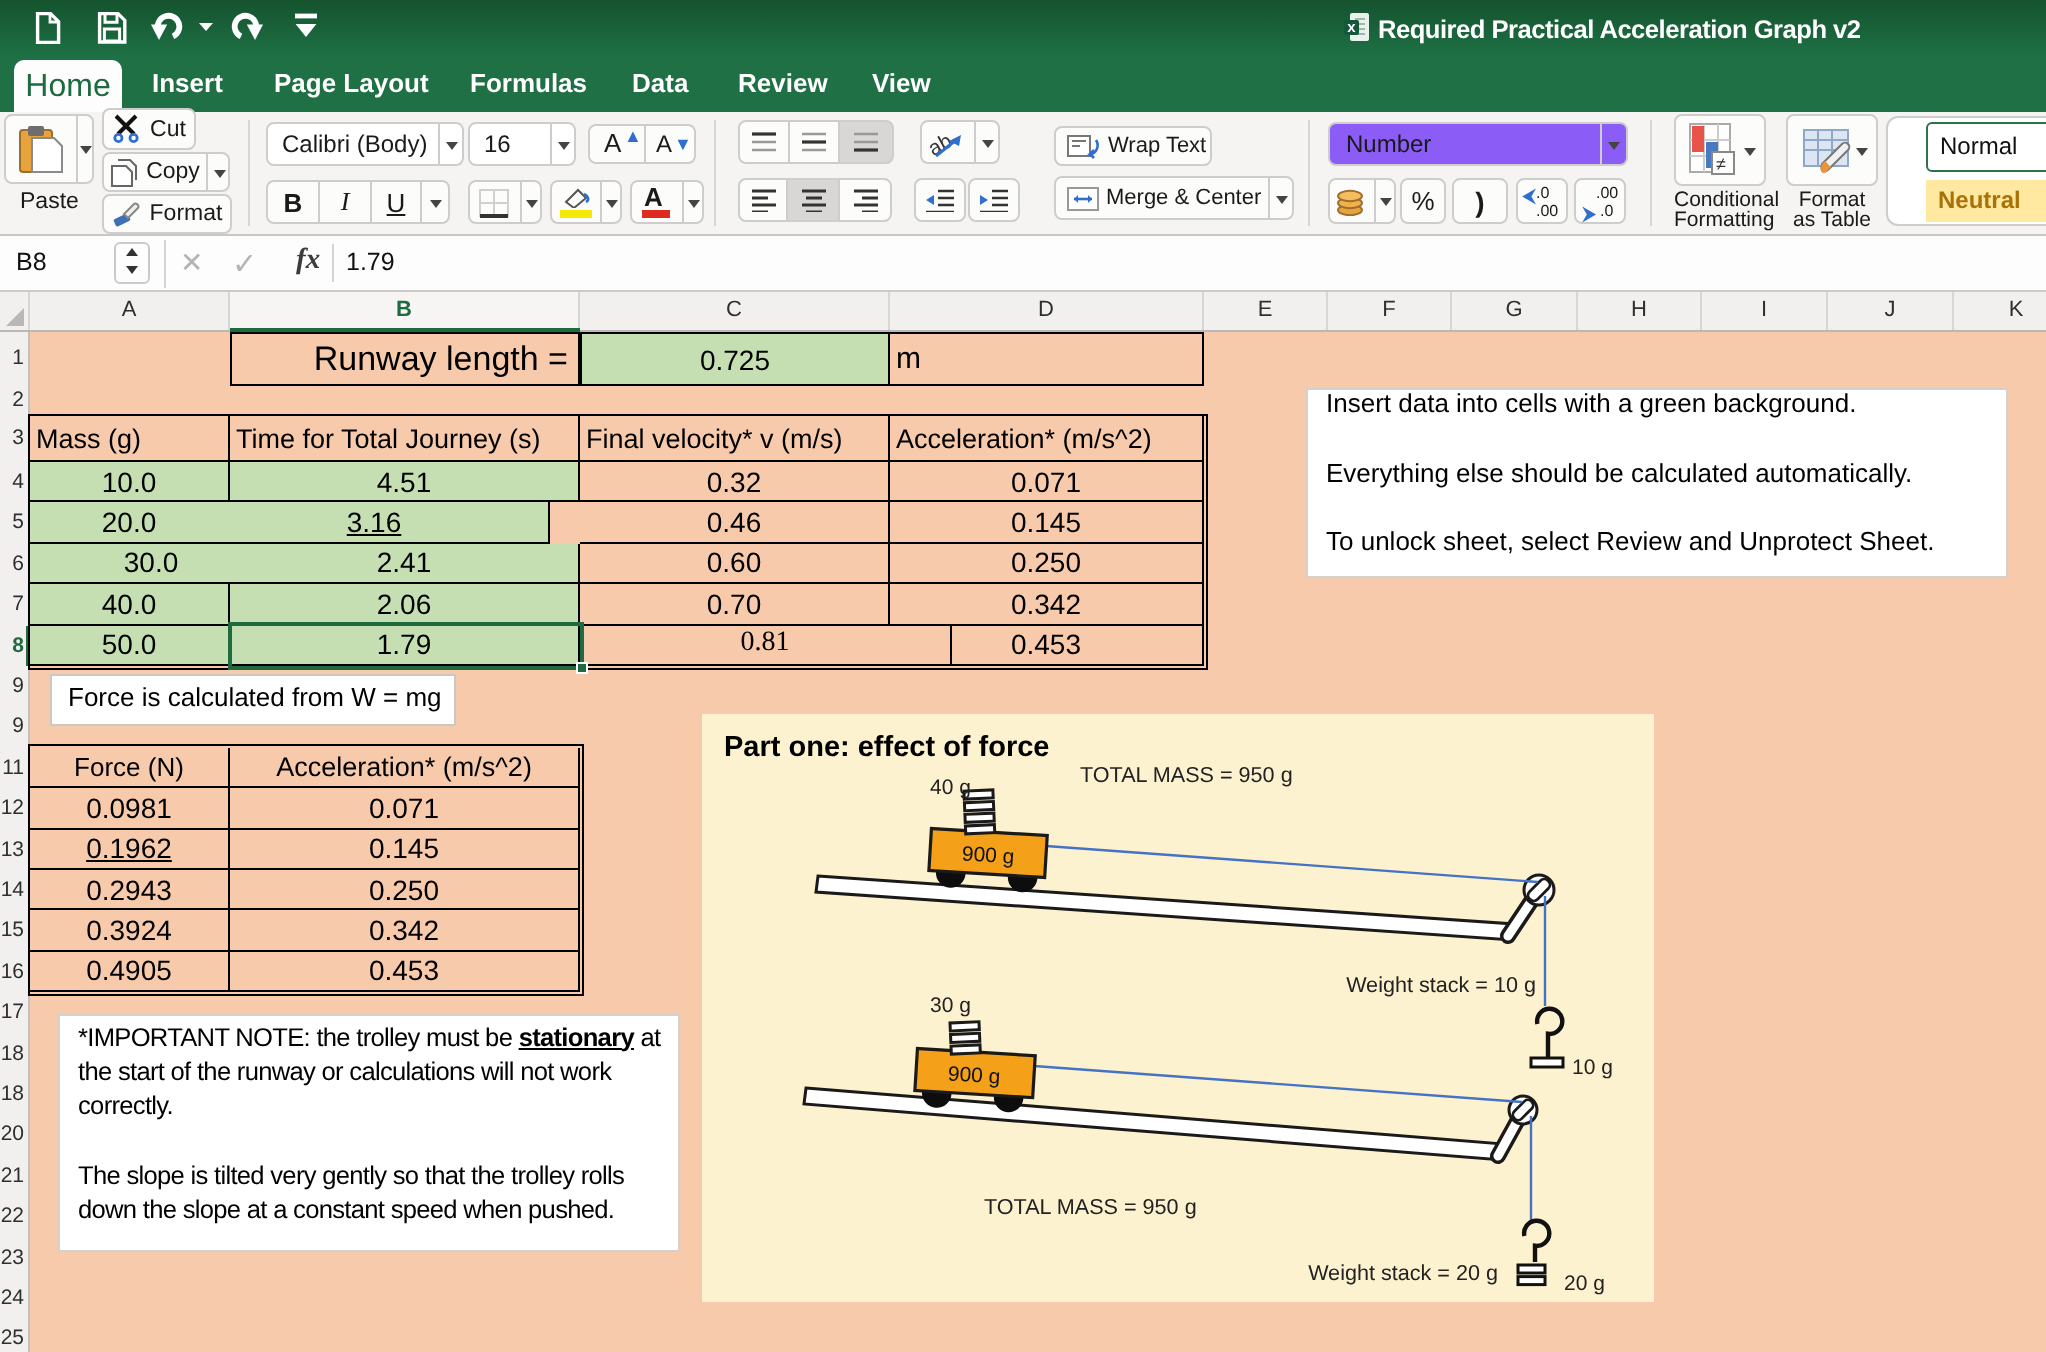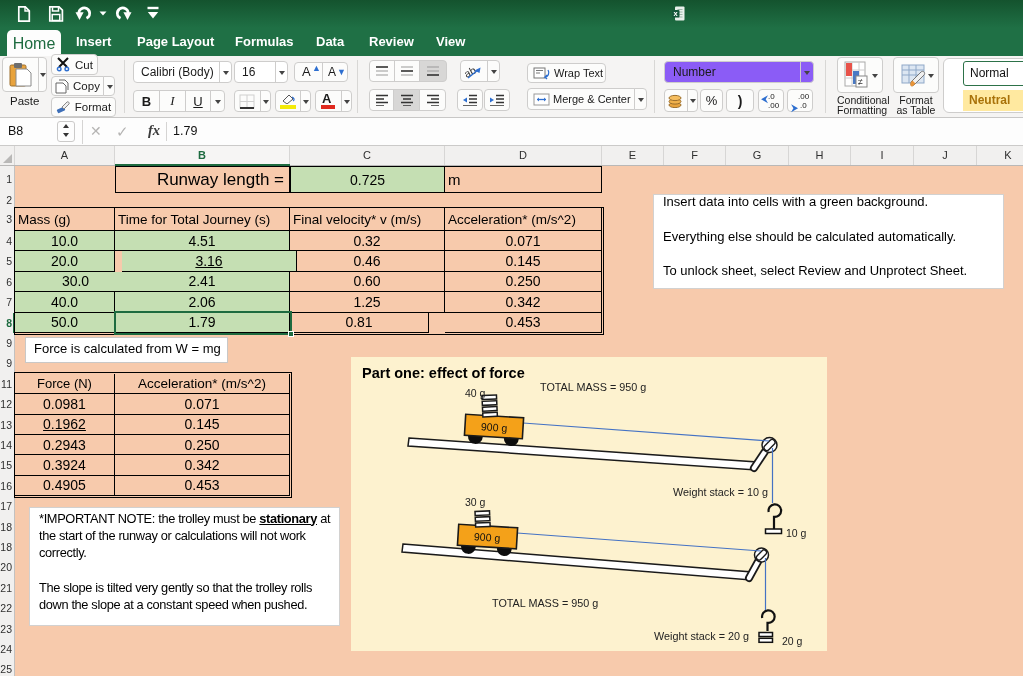--- a/index.html
+++ b/index.html
@@ -61,20 +61,21 @@
  <svg style="left:147px;top:6px" width="12" height="15" viewBox="0 0 12 15">
       <path d="M0.5 2h11" stroke="#fff" stroke-width="2.4"></path>
       <path d="M0.8 6 L11.2 6 L6 12.5 z" fill="#fff"></path>
     </svg>
  <svg style="left:672px;top:6px" width="13" height="15" viewBox="0 0 13 15">
       <rect x="3" y="0.5" width="9.5" height="14" rx="1" fill="#e9f1ec"></rect>
       <path d="M5.5 3.5h5M5.5 6h5M5.5 8.5h5M5.5 11h5" stroke="#9fb8aa" stroke-width="1"></path>
       <rect x="0" y="4" width="7.5" height="7.5" rx="1" fill="#15573a"></rect>
       <text x="3.7" y="10" font-size="7.5" fill="#fff" text-anchor="middle" font-weight="bold">x</text>
     </svg>
+ <div class="abs" id="title">Required Practical Acceleration Graph v2</div>
 </div>
 
 <div class="abs" id="tabs">
  <div class="abs" id="hometab">Home</div>
  <div class="tab" style="left:76px">Insert</div>
  <div class="tab" style="left:137px">Page Layout</div>
  <div class="tab" style="left:235px">Formulas</div>
  <div class="tab" style="left:316px">Data</div>
  <div class="tab" style="left:369px">Review</div>
  <div class="tab" style="left:436px">View</div>
@@ -367,34 +368,34 @@
       <div class="cell " style="left:445px;top:0px;width:157px;height:27px;padding-left:3px;font-size:15px;border:1px solid #000;border-left:none;">m</div>
       <div class="cell tbB" style="left:15px;top:42px;width:100px;height:23px;padding-left:3px;font-size:13.5px;">Mass (g)</div>
       <div class="cell tbB" style="left:115px;top:42px;width:175px;height:23px;padding-left:3px;font-size:13.5px;">Time for Total Journey (s)</div>
       <div class="cell tbB" style="left:290px;top:42px;width:155px;height:23px;padding-left:3px;font-size:13.5px;">Final velocity* v (m/s)</div>
       <div class="cell tbB" style="left:445px;top:42px;width:157px;height:23px;padding-left:3px;font-size:13.5px;">Acceleration* (m/s^2)</div>
       <div class="cell tbB cc green" style="left:15px;top:65px;width:100px;height:20.400000000000006px;">10.0</div>
       <div class="cell tbB cc green" style="left:115px;top:65px;width:175px;height:20.400000000000006px;">4.51</div>
       <div class="cell tbB cc" style="left:290px;top:65px;width:155px;height:20.400000000000006px;">0.32</div>
       <div class="cell tbB cc" style="left:445px;top:65px;width:157px;height:20.400000000000006px;">0.071</div>
       <div class="cell tbB cc green" style="left:15px;top:85.4px;width:100px;height:20.400000000000006px;">20.0</div>
-      <div class="cell tbB cc green" style="left:122px;top:85.4px;width:175px;height:20.400000000000006px;text-decoration:underline;">3.16</div>
+      <div class="cell tbB cc green" style="left:100px;top:85.4px;width:175px;height:20.400000000000006px;text-decoration:underline;">3.16</div>
       <div class="cell tbB cc" style="left:290px;top:85.4px;width:155px;height:20.400000000000006px;">0.46</div>
       <div class="cell tbB cc" style="left:445px;top:85.4px;width:157px;height:20.400000000000006px;">0.145</div>
       <div class="cell tbB cc green" style="left:15px;top:105.80000000000001px;width:122px;height:20.400000000000006px;">30.0</div>
       <div class="cell tbB cc green" style="left:115px;top:105.80000000000001px;width:175px;height:20.400000000000006px;">2.41</div>
       <div class="cell tbB cc" style="left:290px;top:105.80000000000001px;width:155px;height:20.400000000000006px;">0.60</div>
       <div class="cell tbB cc" style="left:445px;top:105.80000000000001px;width:157px;height:20.400000000000006px;">0.250</div>
       <div class="cell tbB cc green" style="left:15px;top:126.20000000000002px;width:100px;height:20.400000000000006px;">40.0</div>
       <div class="cell tbB cc green" style="left:115px;top:126.20000000000002px;width:175px;height:20.400000000000006px;">2.06</div>
-      <div class="cell tbB cc" style="left:290px;top:126.20000000000002px;width:155px;height:20.400000000000006px;">1.25</div>
+      <div class="cell tbB cc" style="left:290px;top:126.20000000000002px;width:155px;height:20.400000000000006px;">0.70</div>
       <div class="cell tbB cc" style="left:445px;top:126.20000000000002px;width:157px;height:20.400000000000006px;">0.342</div>
       <div class="cell tbB cc green" style="left:15px;top:146.60000000000002px;width:100px;height:20.400000000000006px;">50.0</div>
       <div class="cell tbB cc green" style="left:115px;top:146.60000000000002px;width:175px;height:20.400000000000006px;">1.79</div>
-      <div class="cell tbB cc" style="left:290px;top:146.60000000000002px;width:139px;height:20.400000000000006px;">0.81</div>
+      <div class="cell tbB cc" style="left:290px;top:146.60000000000002px;width:186px;height:20.400000000000006px;font-family:Liberation Serif, serif;">0.81</div>
       <div class="cell tbB cc" style="left:445px;top:146.60000000000002px;width:157px;height:20.400000000000006px;">0.453</div>
       <div class="abs" style="left:13.5px;top:40.5px;width:590px;height:128.00000000000003px;border:1.5px solid #000;pointer-events:none;"></div>
       <div class="abs" style="left:113.5px;top:145.10000000000002px;width:178px;height:23.900000000000006px;border:2px solid #1e6b40;"></div>
       <div class="abs" style="left:287.5px;top:164.50000000000003px;width:6px;height:6px;background:#1e6b40;border:1px solid #fff;"></div>
       <div class="cell tbB cc" style="left:15px;top:207.80000000000004px;width:100px;height:20.400000000000006px;font-size:13px;">Force (N)</div>
       <div class="cell tbB cc" style="left:115px;top:207.80000000000004px;width:175px;height:20.400000000000006px;font-size:13.5px;">Acceleration* (m/s^2)</div>
       <div class="cell tbB cc" style="left:15px;top:228.20000000000005px;width:100px;height:20.400000000000006px;">0.0981</div>
       <div class="cell tbB cc" style="left:115px;top:228.20000000000005px;width:175px;height:20.400000000000006px;">0.071</div>
       <div class="cell tbB cc" style="left:15px;top:248.60000000000005px;width:100px;height:20.400000000000006px;text-decoration:underline;">0.1962</div>
       <div class="cell tbB cc" style="left:115px;top:248.60000000000005px;width:175px;height:20.400000000000006px;">0.145</div>

